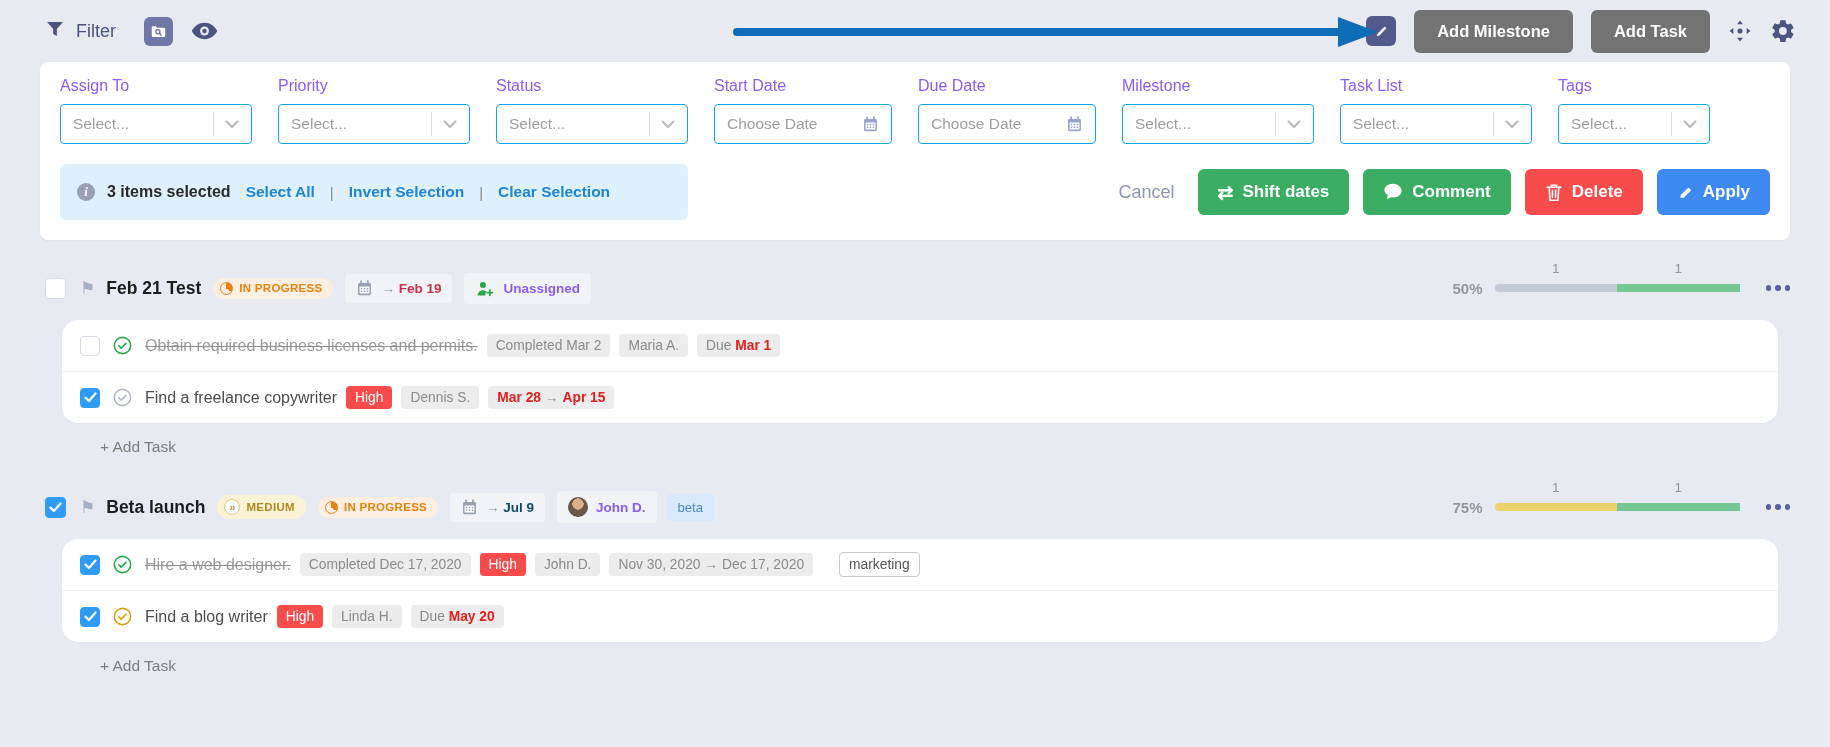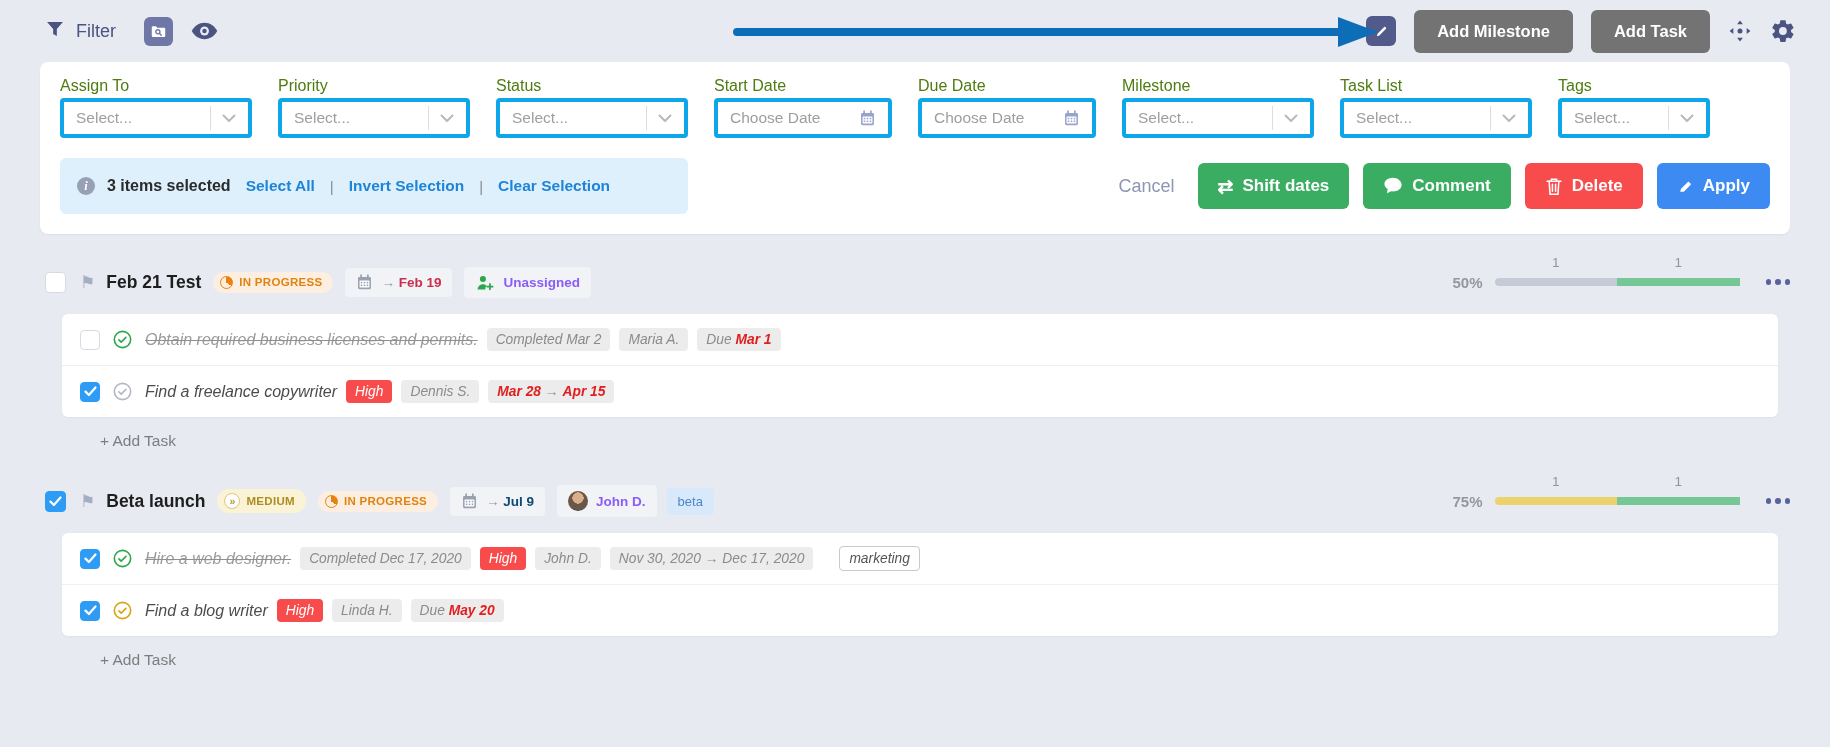--- a/index.html
+++ b/index.html
@@ -19,25 +19,25 @@
   .annot-arrow{position:absolute;left:733px;top:17px;width:645px;height:30px;pointer-events:none;}
   .annot-arrow .line{position:absolute;left:0;right:36px;top:11px;height:8px;background:#0d6db6;border-radius:4px;}
   .annot-arrow .head{position:absolute;right:0;top:0;width:0;height:0;border-top:15px solid transparent;border-bottom:15px solid transparent;border-left:40px solid #0d6db6;}
   .topbar-right{margin-left:auto;display:flex;align-items:center;gap:18px;}
   .folder-edit{width:30px;height:30px;border-radius:6px;background:#515a8b;display:flex;align-items:center;justify-content:center;cursor:pointer;}
   .btn-green{background:#737373;color:#fff;font-size:16.5px;font-weight:700;border:none;border-radius:6px;height:43px;padding:0 23px;cursor:pointer;font-family:inherit;}
   .tb-icon{display:flex;align-items:center;cursor:pointer;}
   
   .panel{margin:0 40px;background:#fff;border-radius:8px;padding:15px 20px 20px;box-shadow:0 1px 2px rgba(30,40,80,.05);}
   .filters-row{display:flex;gap:26px;}
-  .ffield label{display:block;font-size:16px;color:#4d7c0f;margin-bottom:3px;}
+  .ffield label{display:block;font-size:16px;color:#8b5cf6;margin-bottom:9px;}
   .f-select{width:192px;}
   .f-date{width:178px;}
   .filters-row .ffield:last-child{width:152px;}
-  .fcontrol{height:40px;border:4px solid #0ea5e9;border-radius:4px;display:flex;align-items:center;padding:0 12px;background:#fff;cursor:pointer;box-sizing:border-box;}
+  .fcontrol{height:40px;border:1px solid #0ea5e9;border-radius:4px;display:flex;align-items:center;padding:0 12px;background:#fff;cursor:pointer;box-sizing:border-box;}
   .fcontrol .ph{color:#9e9e9e;font-size:15.5px;flex:1;white-space:nowrap;overflow:hidden;}
   .fdivider{width:1px;height:24px;background:#ddd;margin-right:11px;}
   
   .selection-row{display:flex;align-items:center;margin-top:20px;}
   .selbar{width:628px;height:56px;background:#def0fc;border-radius:6px;display:flex;align-items:center;padding:0 17px;box-sizing:border-box;}
   .selinfo{width:18px;height:18px;min-width:18px;border-radius:50%;background:#97a0b4;color:#fff;font-size:12.5px;font-weight:700;display:flex;align-items:center;justify-content:center;font-family:"Liberation Serif",serif;font-style:italic;}
   .selcount{font-size:16px;font-weight:700;color:#2b2b2b;margin-left:12px;white-space:nowrap;}
   .sellink{color:#1d84d8;font-weight:700;font-size:15.5px;margin-left:15px;cursor:pointer;white-space:nowrap;}
   .selsep{color:#8a8a8a;margin-left:15px;font-size:15px;}
   .sel-actions{margin-left:auto;display:flex;align-items:center;gap:14px;}
@@ -65,21 +65,21 @@
   .group-right{margin-left:auto;display:flex;align-items:center;}
   .pct{font-size:15px;font-weight:700;color:#96969c;margin-right:12px;}
   .pbar{position:relative;width:245px;height:8px;display:flex;}
   .pseg{height:8px;}
   .pseg:first-child{border-radius:4px 0 0 4px;}
   .pseg:last-child{border-radius:0 4px 4px 0;}
   .plabel{position:absolute;top:-23px;font-size:13.5px;color:#8f96a3;transform:translateX(-50%);}
   .dots{display:flex;align-items:center;margin-left:22px;cursor:pointer;}
   .dot{width:5.5px;height:5.5px;border-radius:50%;background:#59639b;margin-left:4px;}
   
-  .task-card{background:#fff;border-radius:6px;margin:8px 52px 0 62px;box-shadow:0 1px 2px rgba(30,40,80,.04);font-style:italic;}
+  .task-card{background:#fff;border-radius:16px;margin:8px 52px 0 62px;box-shadow:0 1px 2px rgba(30,40,80,.04);}
   .task-row{display:flex;align-items:center;height:51px;padding:0 18px;border-bottom:1px solid #efefef;}
   .task-row:last-child{border-bottom:none;}
   .task-row .cb{width:20px;height:20px;min-width:20px;}
   .ccheck{display:flex;align-items:center;margin-left:13px;cursor:pointer;}
   .trtitle{font-size:16px;color:#4c4c4c;margin-left:13px;cursor:pointer;white-space:nowrap;}
   .trtitle.done{color:#9b9b9b;text-decoration:line-through;text-decoration-color:#8f8f8f;}
   .pill{border-radius:4px;padding:4px 9px;font-size:13.8px;margin-left:9px;background:#ececec;color:#8b8b8b;white-space:nowrap;}
   .pill.red{background:#f84c4c;color:#fff;}
   .pill.tag{background:#fff;border:1px solid #c9c9c9;color:#555;margin-left:26px;}
   .pill .redtxt{color:#e01f1f;font-weight:700;}

